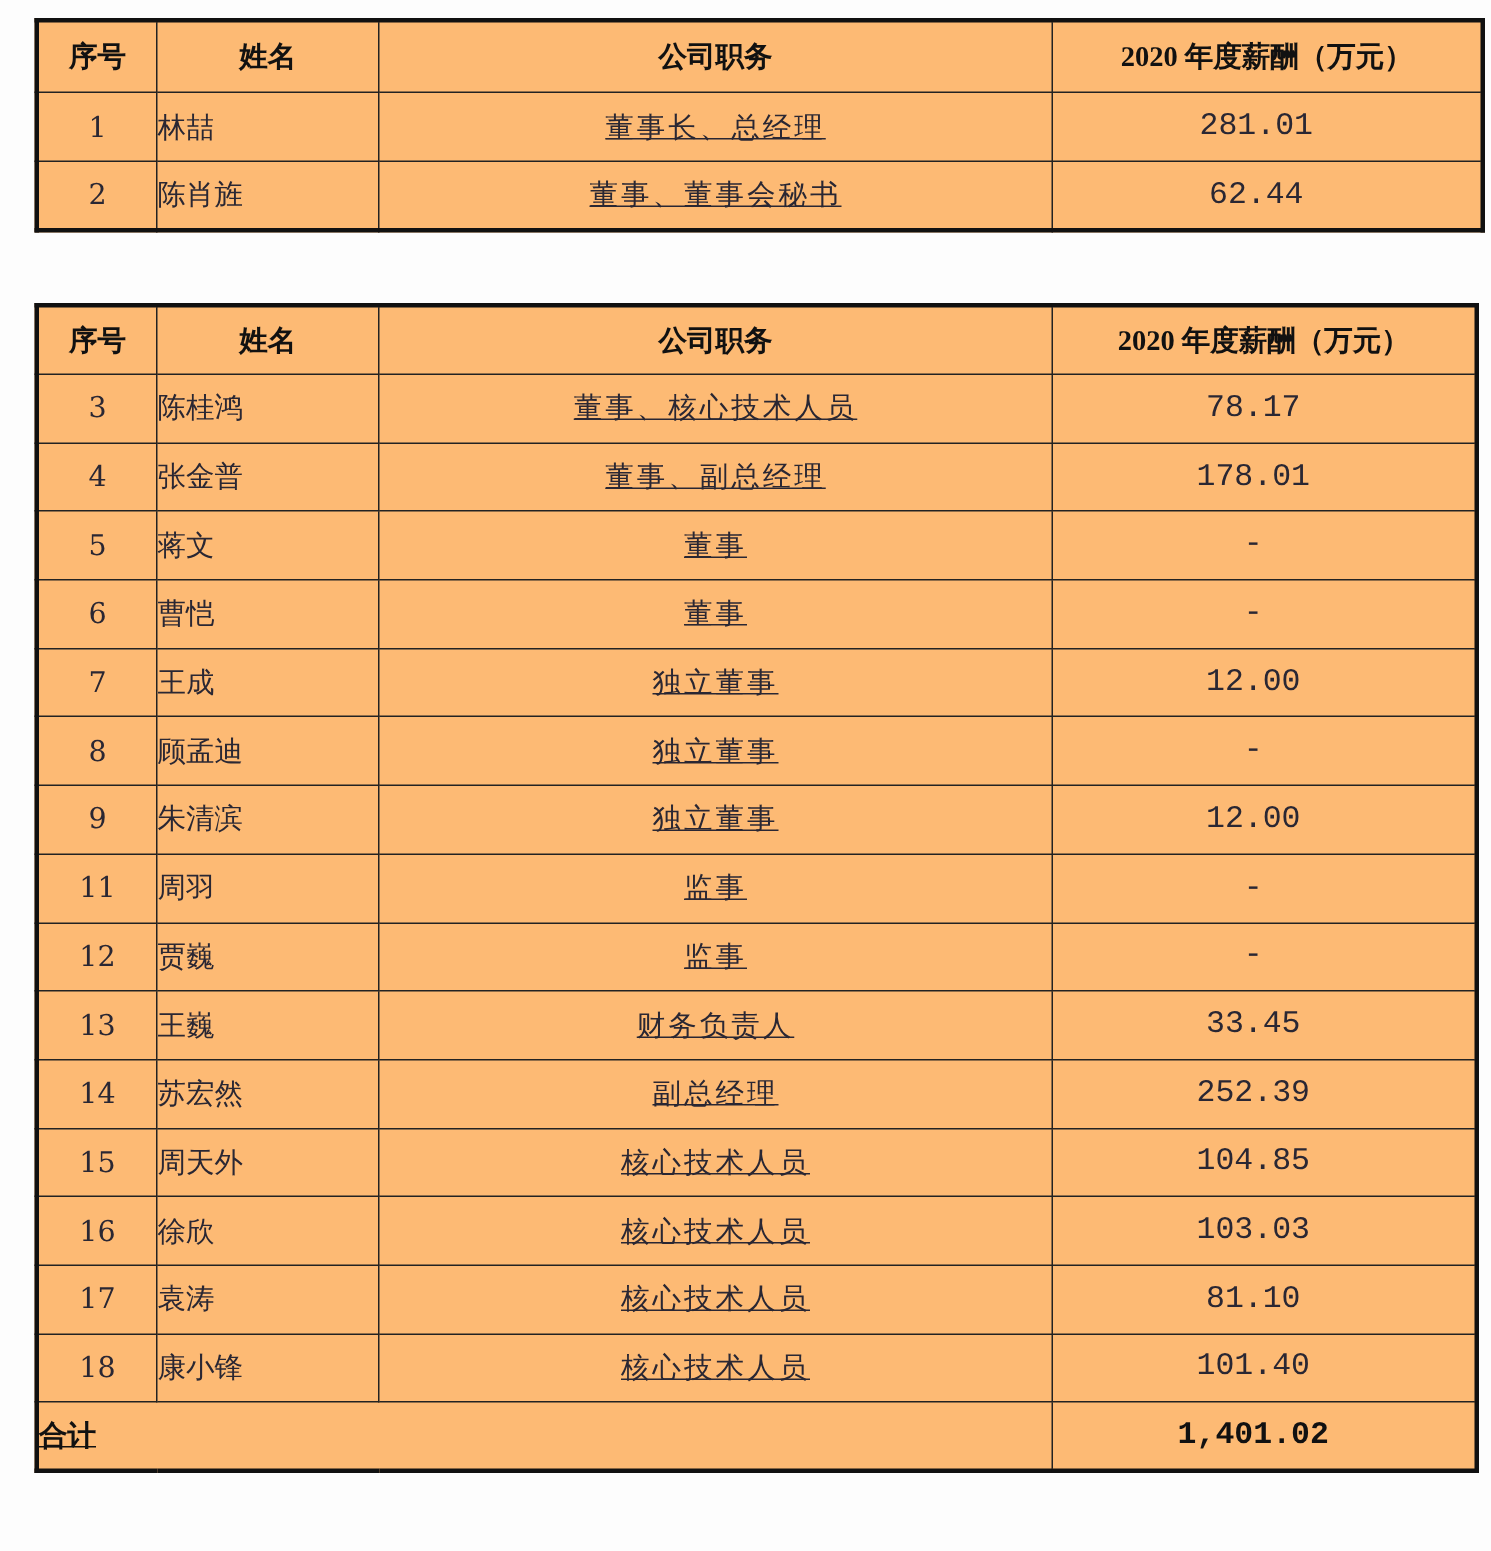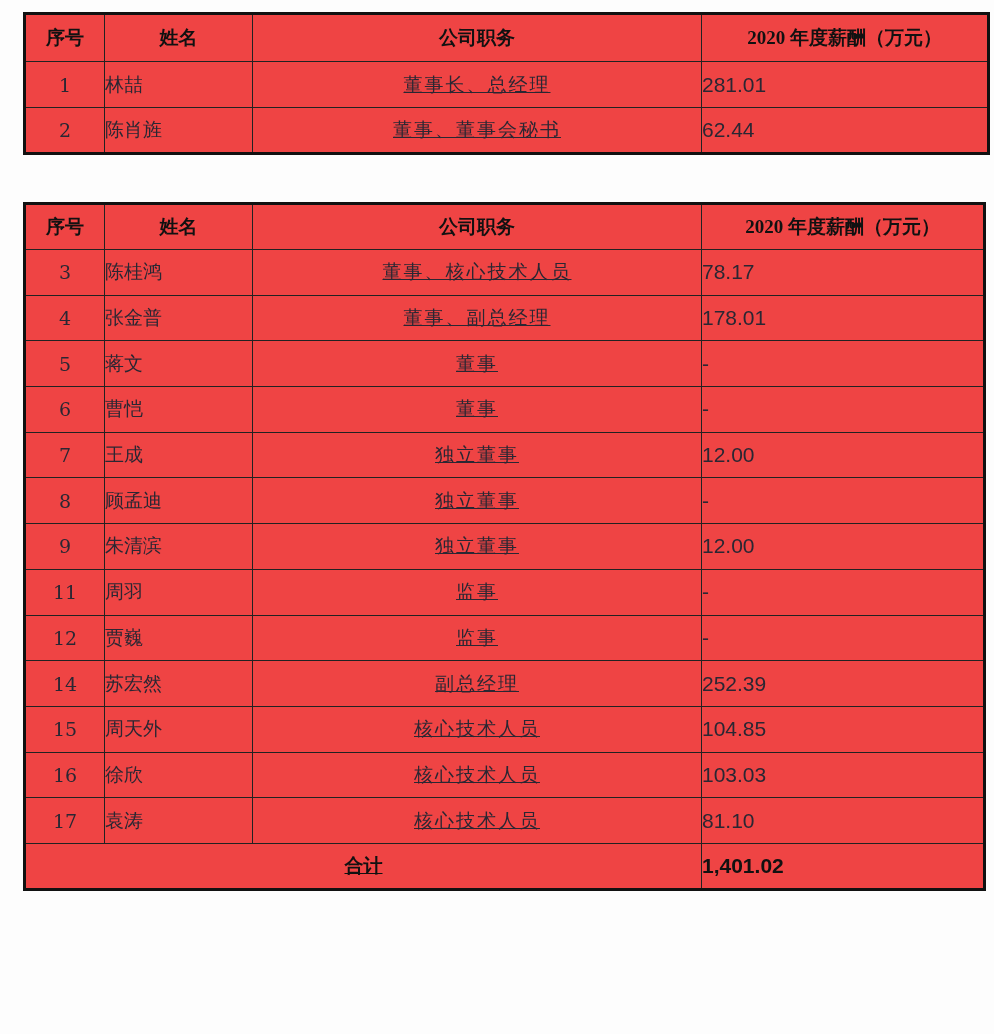--- a/index.html
+++ b/index.html
@@ -1,34 +1,34 @@
 <!DOCTYPE html>
 <html><head>
 <meta charset="utf-8">
 <style>
   html, body { margin: 0; padding: 0; background: #fdfdfd; }
   body { width: 994px; height: 1034px; position: relative; overflow: hidden;
          font-family: "DejaVu Serif", "Liberation Serif", serif; color: #2a2733; }
-  table { position: absolute; border-collapse: collapse; table-layout: fixed; background: #ef4444; }
+  table { position: absolute; border-collapse: collapse; table-layout: fixed; background: #fdba74; }
   #t1 { left: 23px; top: 12px; width: 967px; border: 3px solid #111; }
   #t2 { left: 23px; top: 202px; width: 963px; border: 3px solid #111; }
   td, th { border: 1.5px solid #222; padding: 0; font-size: 19px; }
   th { font-family: "DejaVu Sans", "Liberation Sans", sans-serif; font-weight: bold; color: #111; font-size: 19px; }
   th.sal { font-family: Liberation Serif, serif; }
   .c-no { text-align: center; }
   .c-name { }
   .c-pos { text-align: center; letter-spacing: 2px; text-decoration: underline; }
-  .c-sal { text-align: left; padding-right: 14px; font-family: Liberation Sans, sans-serif; font-size: 21px; }
+  .c-sal { text-align: center; padding-right: 14px; font-family: Liberation Mono, monospace; font-size: 21px; }
   #t1 tr.hdr { height: 48px; }
   #t1 tr.row { height: 46px; }
   #t2 tr.hdr { height: 46px; }
   #t2 tr.row { height: 45.7px; }
   #t2 tr.total { height: 46px; }
   .total td { font-weight: bold; color: #111; }
-  .total .lbl { text-align: center; font-family: "DejaVu Sans", "Liberation Sans", sans-serif; text-decoration: underline; }
+  .total .lbl { text-align: left; font-family: "DejaVu Sans", "Liberation Sans", sans-serif; text-decoration: underline; }
   .total .c-sal { font-weight: bold; }
 </style>
 </head>
 <body>
 
 <table id="t1">
   <colgroup>
       <col style="width:80px">
       <col style="width:148px">
       <col style="width:449px">
@@ -120,20 +120,26 @@
         <td class="c-pos">监事</td>
         <td class="c-sal">-</td>
       </tr>
       <tr class="row">
         <td class="c-no">12</td>
         <td class="c-name">贾巍</td>
         <td class="c-pos">监事</td>
         <td class="c-sal">-</td>
       </tr>
       <tr class="row">
+        <td class="c-no">13</td>
+        <td class="c-name">王巍</td>
+        <td class="c-pos">财务负责人</td>
+        <td class="c-sal">33.45</td>
+      </tr>
+      <tr class="row">
         <td class="c-no">14</td>
         <td class="c-name">苏宏然</td>
         <td class="c-pos">副总经理</td>
         <td class="c-sal">252.39</td>
       </tr>
       <tr class="row">
         <td class="c-no">15</td>
         <td class="c-name">周天外</td>
         <td class="c-pos">核心技术人员</td>
         <td class="c-sal">104.85</td>
@@ -143,20 +149,26 @@
         <td class="c-name">徐欣</td>
         <td class="c-pos">核心技术人员</td>
         <td class="c-sal">103.03</td>
       </tr>
       <tr class="row">
         <td class="c-no">17</td>
         <td class="c-name">袁涛</td>
         <td class="c-pos">核心技术人员</td>
         <td class="c-sal">81.10</td>
       </tr>
+      <tr class="row">
+        <td class="c-no">18</td>
+        <td class="c-name">康小锋</td>
+        <td class="c-pos">核心技术人员</td>
+        <td class="c-sal">101.40</td>
+      </tr>
     </tbody>
   <tbody>
       <tr class="total">
     <td colspan="3" class="lbl">合计</td>
     <td class="c-sal">1,401.02</td>
   </tr>
 </tbody>
   </table>
 
 </body></html>

